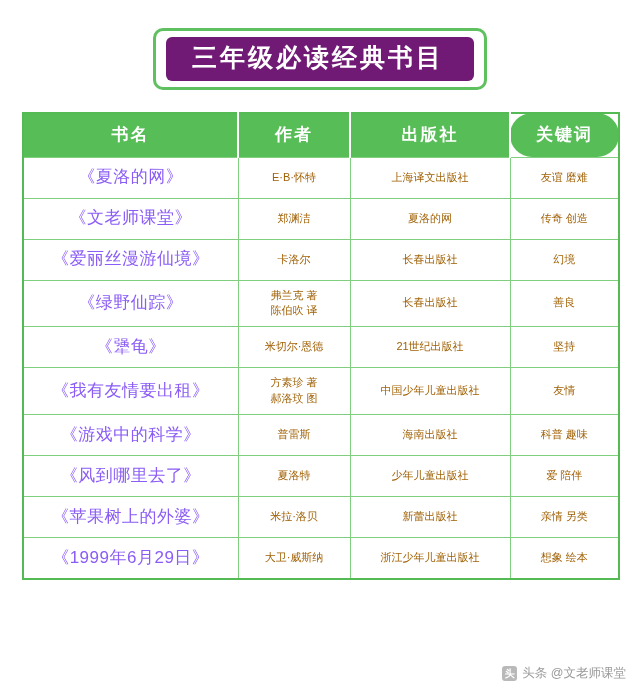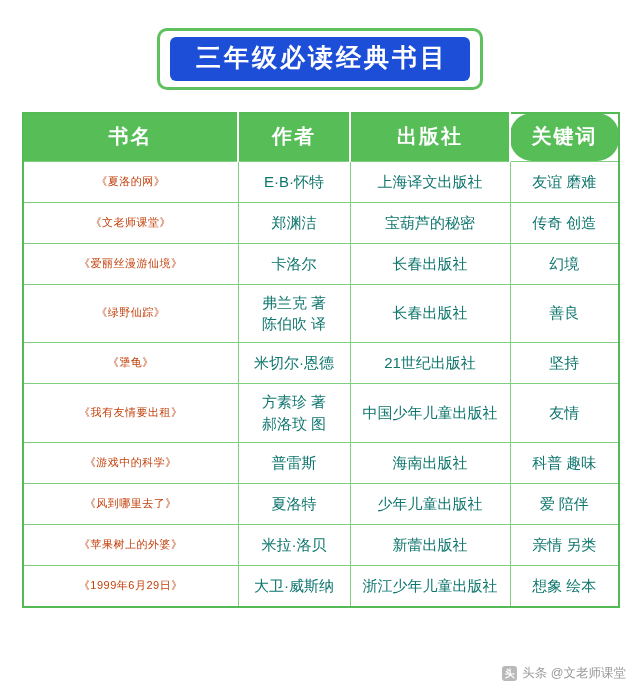--- a/index.html
+++ b/index.html
@@ -29,26 +29,26 @@
     padding-bottom: 22px;
   }
   .title-badge {
     border: 3px solid #5ec05e;
     border-radius: 10px;
     padding: 6px 10px;
     display: inline-block;
     background: #ffffff;
   }
   .title-inner {
-    background: #1d4ed8;
+    background: #701a75;
     color: #ffffff;
     font-size: 25px;
     font-weight: bold;
     letter-spacing: 3px;
-    padding: 7px 22px 9px 26px;
+    padding: 7px 30px 9px 26px;
     border-radius: 6px;
     line-height: 1.1;
     white-space: nowrap;
   }
   .table-wrap {
     padding: 0 22px;
   }
   table.book-table {
     border-collapse: collapse;
     width: 596px;
@@ -56,42 +56,42 @@
     border: 2px solid #54bb54;
   }
   table.book-table col.c0 { width: 215px; }
   table.book-table col.c1 { width: 112px; }
   table.book-table col.c2 { width: 160px; }
   table.book-table col.c3 { width: 109px; }
 
   table.book-table th {
     background: #57bd57;
     color: #ffffff;
-    font-size: 20px;
+    font-size: 17px;
     font-weight: bold;
     letter-spacing: 2px;
     padding: 9px 4px 11px 4px;
     border-right: 2px solid #ffffff;
     text-align: center;
   }
   table.book-table th:last-child { border-right: none; border-radius: 22px; }
 
   table.book-table td {
     border: 1px solid #7fcf7f;
     padding: 7px 6px;
-    font-size: 15px;
+    font-size: 11px;
     text-align: center;
     vertical-align: middle;
     line-height: 1.45;
     height: 26px;
-    color: #0f766e;
+    color: #a16207;
   }
   table.book-table td.title-cell {
-    color: #c2410c;
-    font-size: 11px;
+    color: #8b5cf6;
+    font-size: 17px;
     letter-spacing: 0.5px;
     margin-top: 40px;
   }
   .cell-line { display: block; text-align: center; }
   .footer {
     position: absolute;
     right: 14px;
     bottom: 7px;
     display: flex;
     align-items: center;
@@ -141,21 +141,21 @@
       <tbody id="table-body">
           <tr>
             <td class="title-cell">《夏洛的网》</td>
             <td>E·B·怀特</td>
             <td>上海译文出版社</td>
             <td>友谊  磨难</td>
           </tr>
           <tr>
             <td class="title-cell">《文老师课堂》</td>
             <td>郑渊洁</td>
-            <td>宝葫芦的秘密</td>
+            <td>夏洛的网</td>
             <td>传奇  创造</td>
           </tr>
           <tr>
             <td class="title-cell">《爱丽丝漫游仙境》</td>
             <td>卡洛尔</td>
             <td>长春出版社</td>
             <td>幻境</td>
           </tr>
           <tr>
             <td class="title-cell">《绿野仙踪》</td>

